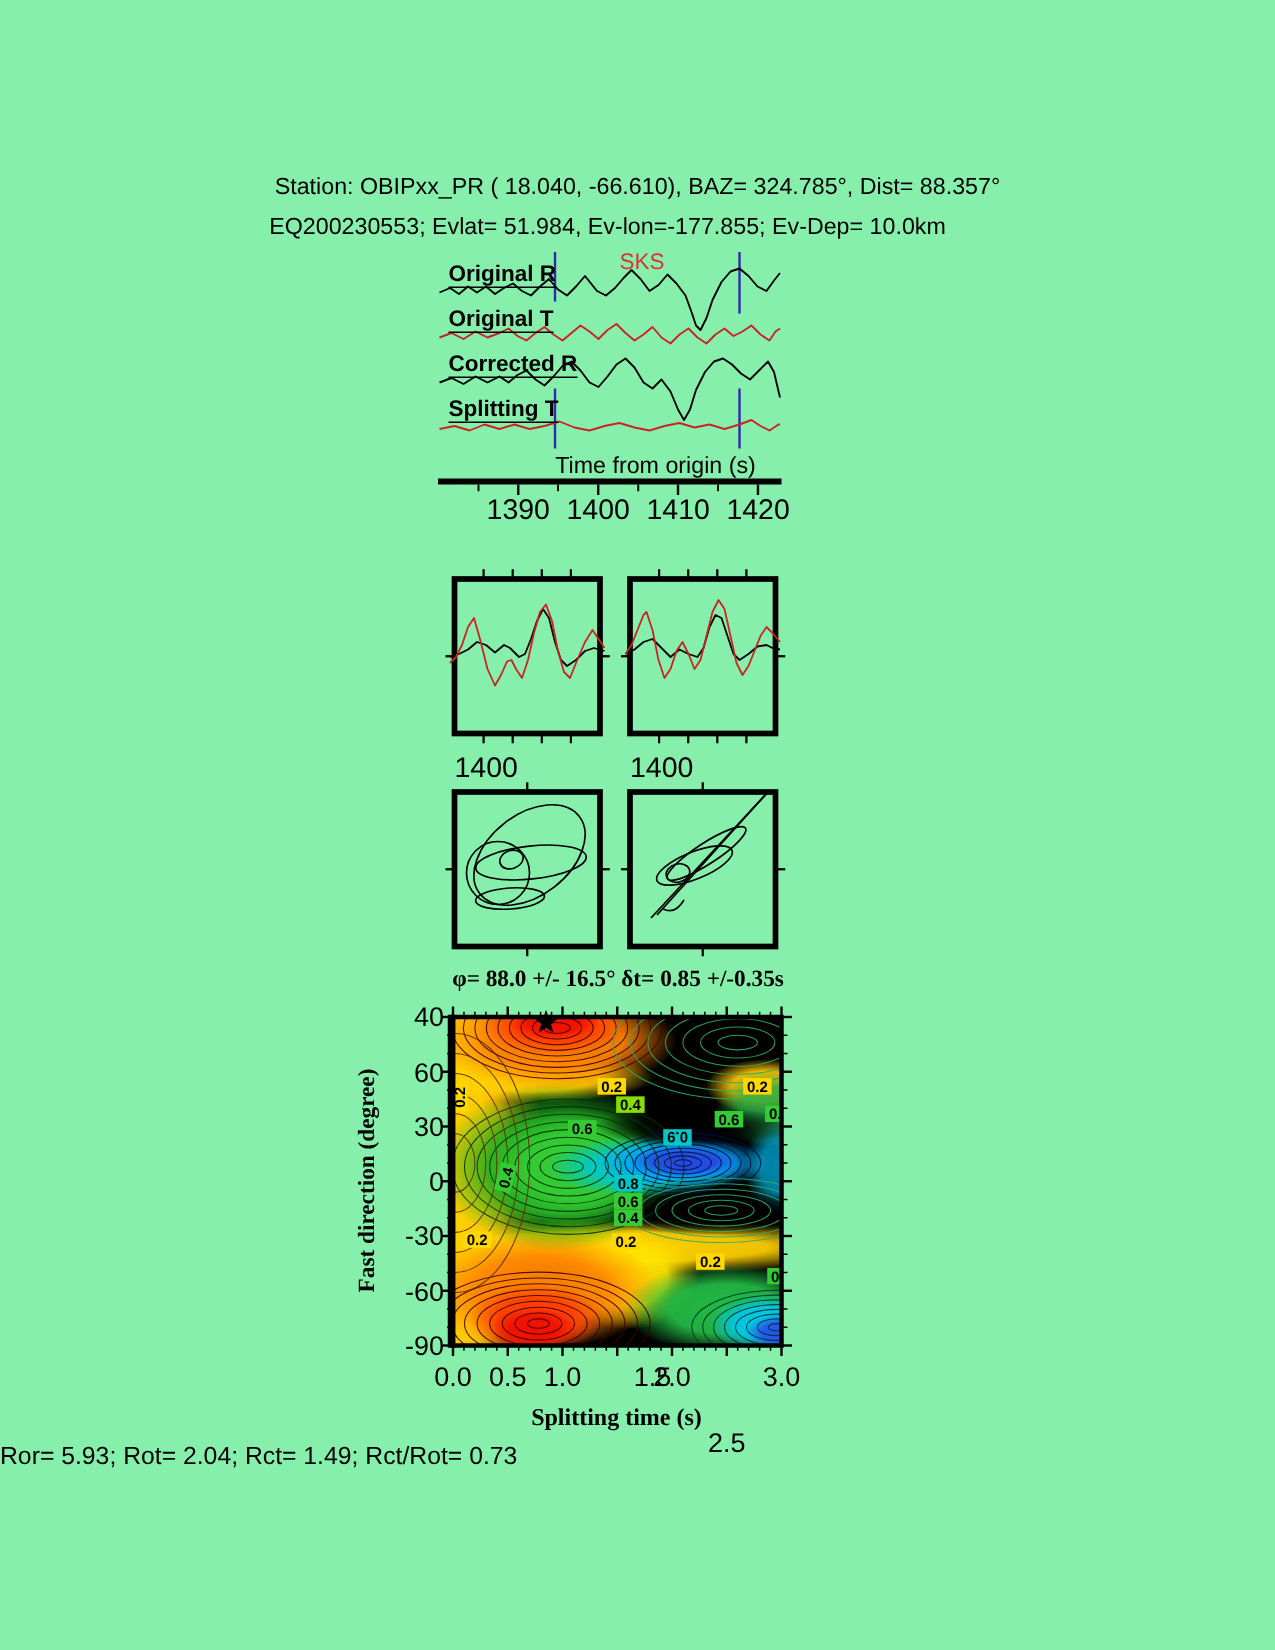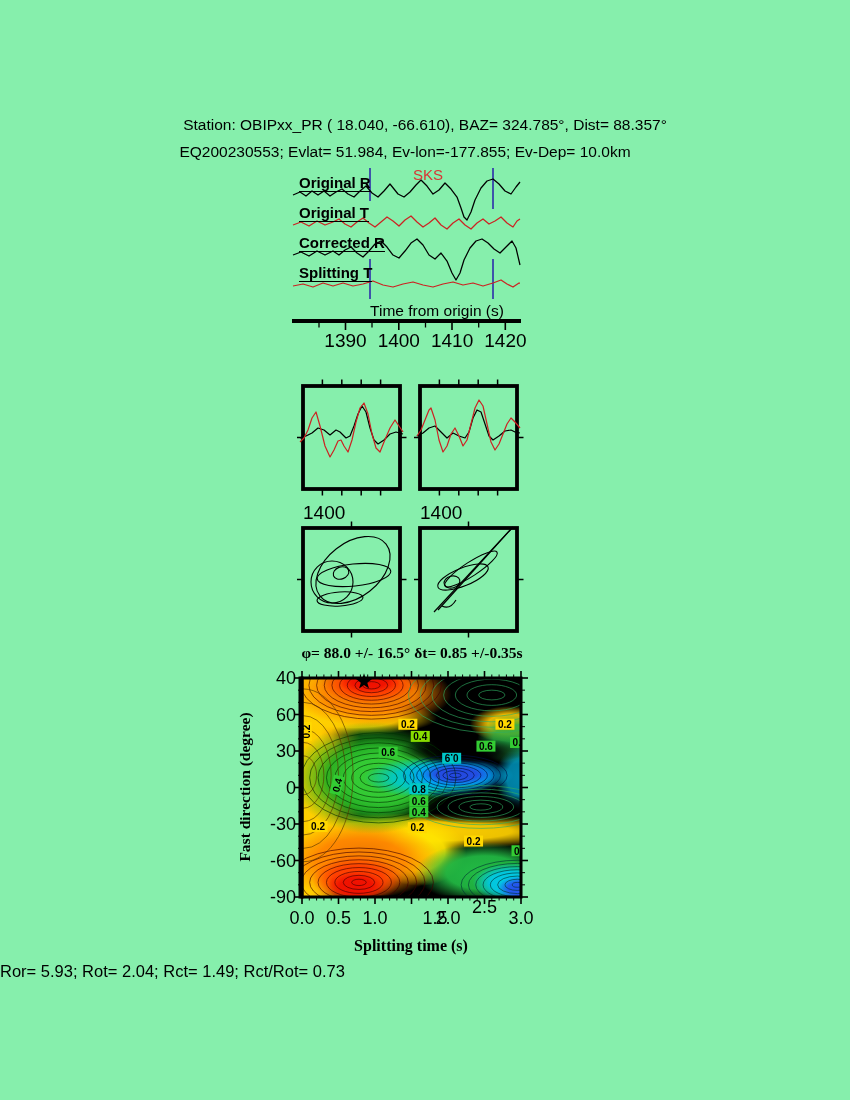--- a/index.html
+++ b/index.html
@@ -516,15 +516,15 @@
     <div class="ctick abs" style="position:absolute;left:256px;top:741px;width:40px;text-align:right;">30</div>
     <div class="ctick abs" style="position:absolute;left:256px;top:777.5px;width:40px;text-align:right;">0</div>
     <div class="ctick abs" style="position:absolute;left:256px;top:814px;width:40px;text-align:right;">-30</div>
     <div class="ctick abs" style="position:absolute;left:256px;top:850.5px;width:40px;text-align:right;">-60</div>
     <div class="ctick abs" style="position:absolute;left:256px;top:887px;width:40px;text-align:right;">-90</div>
     <div class="ctick abs" style="position:absolute;left:284px;top:908px;width:36px;text-align:center;">0.0</div>
     <div class="ctick abs" style="position:absolute;left:320.5px;top:908px;width:36px;text-align:center;">0.5</div>
     <div class="ctick abs" style="position:absolute;left:357px;top:908px;width:36px;text-align:center;">1.0</div>
     <div class="ctick abs" style="position:absolute;left:417px;top:908px;width:36px;text-align:center;">1.5</div>
     <div class="ctick abs" style="position:absolute;left:430px;top:908px;width:36px;text-align:center;">2.0</div>
-    <div class="ctick abs" style="position:absolute;left:466.5px;top:897px;width:36px;text-align:center;">2.5</div>
+    <div class="ctick abs" style="position:absolute;left:466.5px;top:952px;width:36px;text-align:center;">2.5</div>
     <div class="ctick abs" style="position:absolute;left:503px;top:908px;width:36px;text-align:center;">3.0</div>
   </div>
 
 </body></html>

